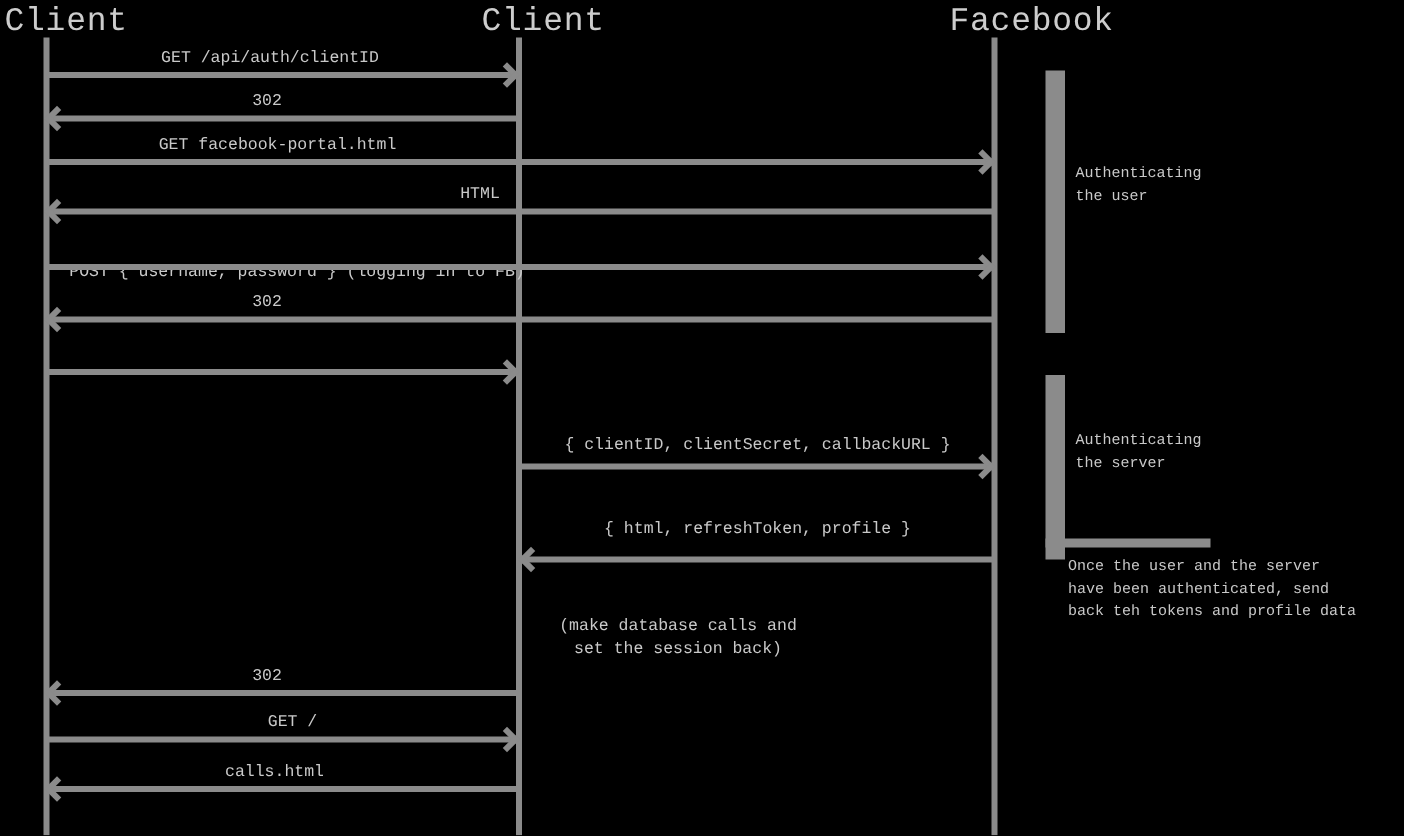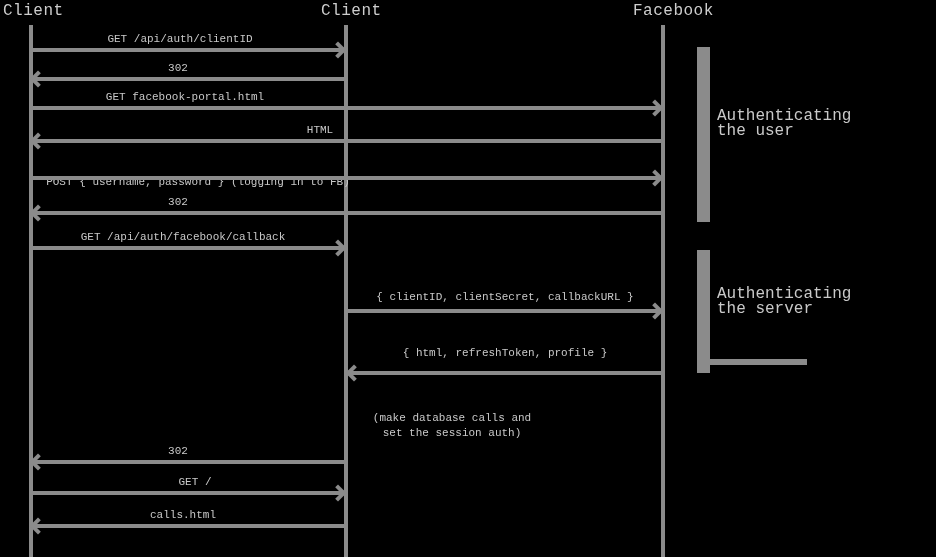--- a/index.html
+++ b/index.html
@@ -1,26 +1,26 @@
 <!DOCTYPE html>
 <html><head>
 <meta charset="utf-8">
 <style>
   html,body{margin:0;padding:0;background:#000;}
   .stage{position:relative;width:936px;height:557px;background:#000;overflow:hidden;
          font-family:"Liberation Mono","DejaVu Sans Mono",monospace;}
-  .actor{position:absolute;font-size:16px;color:#cdcdcd;letter-spacing:0.5px;}
+  .actor{position:absolute;font-size:22px;color:#cdcdcd;letter-spacing:0.5px;}
   .lifeline{position:absolute;width:4px;background:#8b8b8b;}
   .line{position:absolute;height:4px;background:#8b8b8b;}
   .msg{position:absolute;font-size:11px;color:#c9c9c9;white-space:nowrap;transform:translateX(-50%);}
   .ar,.al{position:absolute;width:8px;height:8px;border:0 solid #8b8b8b;}
   .ar{border-top-width:4px;border-right-width:4px;transform:rotate(45deg);}
   .al{border-top-width:4px;border-left-width:4px;transform:rotate(-45deg);}
   .bar{position:absolute;background:#8b8b8b;}
-  .anno{position:absolute;font-size:16px;line-height:15px;color:#c9c9c9;white-space:pre-line;}
+  .anno{position:absolute;font-size:10px;line-height:15px;color:#c9c9c9;white-space:pre-line;}
   .note{position:absolute;font-size:11px;line-height:15px;color:#c9c9c9;white-space:pre-line;
         text-align:center;transform:translateX(-50%);}
 </style>
 </head>
 <body>
 
 <div class="stage">
 
   <div class="actor" style="left:3px;top:2px">Client</div>
   <div class="actor" style="left:321px;top:2px">Client</div>
@@ -47,34 +47,33 @@
   <div class="al" style="left:32px;top:135px"></div>
 
   <div class="msg" style="left:198px;top:176px">POST { username, password } (logging in to FB)</div>
   <div class="line" style="left:32px;top:176px;width:631px"></div>
   <div class="ar" style="left:649px;top:172px"></div>
 
   <div class="msg" style="left:178px;top:196px">302</div>
   <div class="line" style="left:32px;top:211px;width:631px"></div>
   <div class="al" style="left:32px;top:207px"></div>
 
-  <div class="msg" style="left:183px;top:231px">GET /api/auth/facebook/callback</div>
   <div class="line" style="left:32px;top:246px;width:314px"></div>
   <div class="ar" style="left:332px;top:242px"></div>
 
   <div class="msg" style="left:505px;top:291px">{ clientID, clientSecret, callbackURL }</div>
   <div class="line" style="left:348px;top:309px;width:315px"></div>
   <div class="ar" style="left:649px;top:305px"></div>
 
   <div class="msg" style="left:505px;top:347px">{ html, refreshToken, profile }</div>
   <div class="line" style="left:348px;top:371px;width:315px"></div>
   <div class="al" style="left:348px;top:367px"></div>
 
   <div class="note" style="left:452px;top:411px">(make database calls and
-set the session auth)</div>
+set the session back)</div>
 
   <div class="msg" style="left:178px;top:445px">302</div>
   <div class="line" style="left:32px;top:460px;width:314px"></div>
   <div class="al" style="left:32px;top:456px"></div>
 
   <div class="msg" style="left:195px;top:476px">GET /</div>
   <div class="line" style="left:32px;top:491px;width:314px"></div>
   <div class="ar" style="left:332px;top:487px"></div>
 
   <div class="msg" style="left:183px;top:509px">calls.html</div>
@@ -83,14 +82,17 @@
 
   <div class="bar" style="left:697px;top:47px;width:13px;height:175px"></div>
   <div class="anno" style="left:717px;top:109px">Authenticating
 the user</div>
 
   <div class="bar" style="left:697px;top:250px;width:13px;height:123px"></div>
   <div class="anno" style="left:717px;top:287px">Authenticating
 the server</div>
 
   <div class="bar" style="left:697px;top:359px;width:110px;height:6px"></div>
+  <div class="anno" style="left:712px;top:371px">Once the user and the server
+have been authenticated, send
+back teh tokens and profile data</div>
 
 </div>
 
 </body></html>

